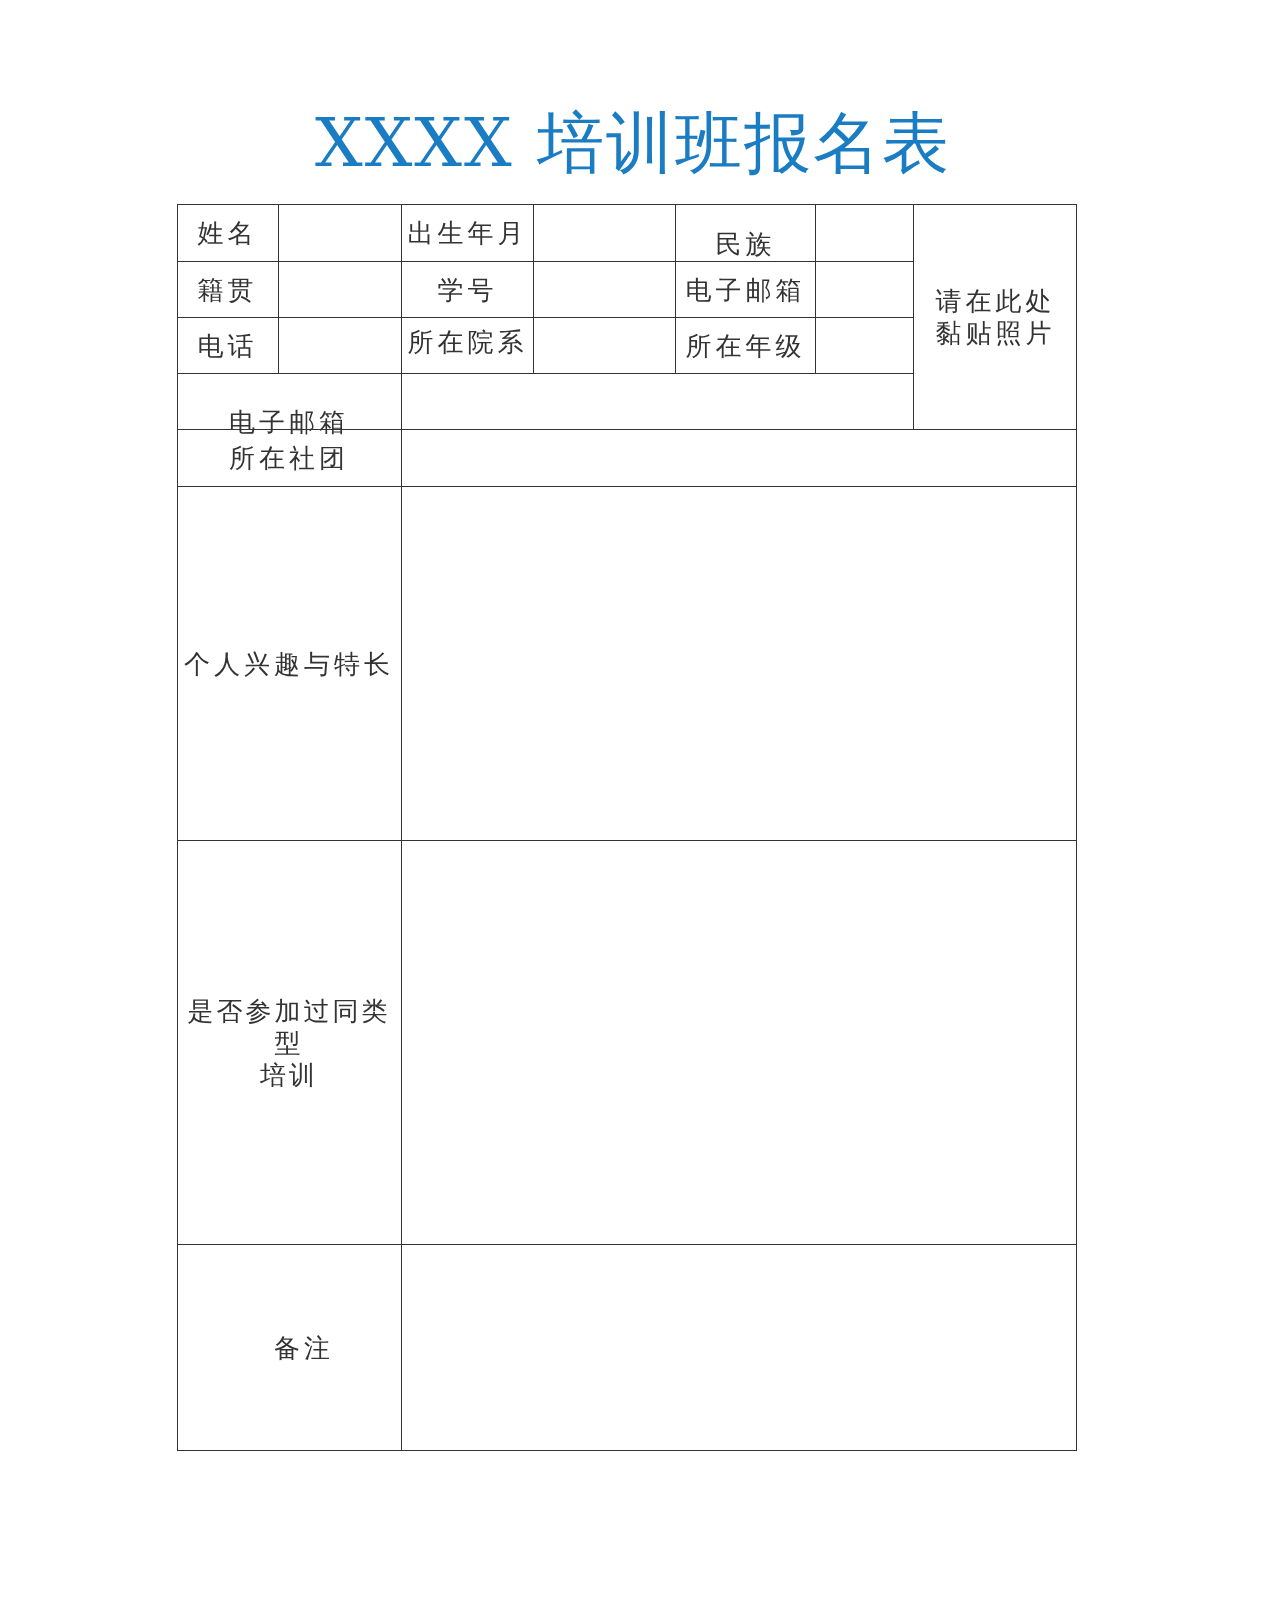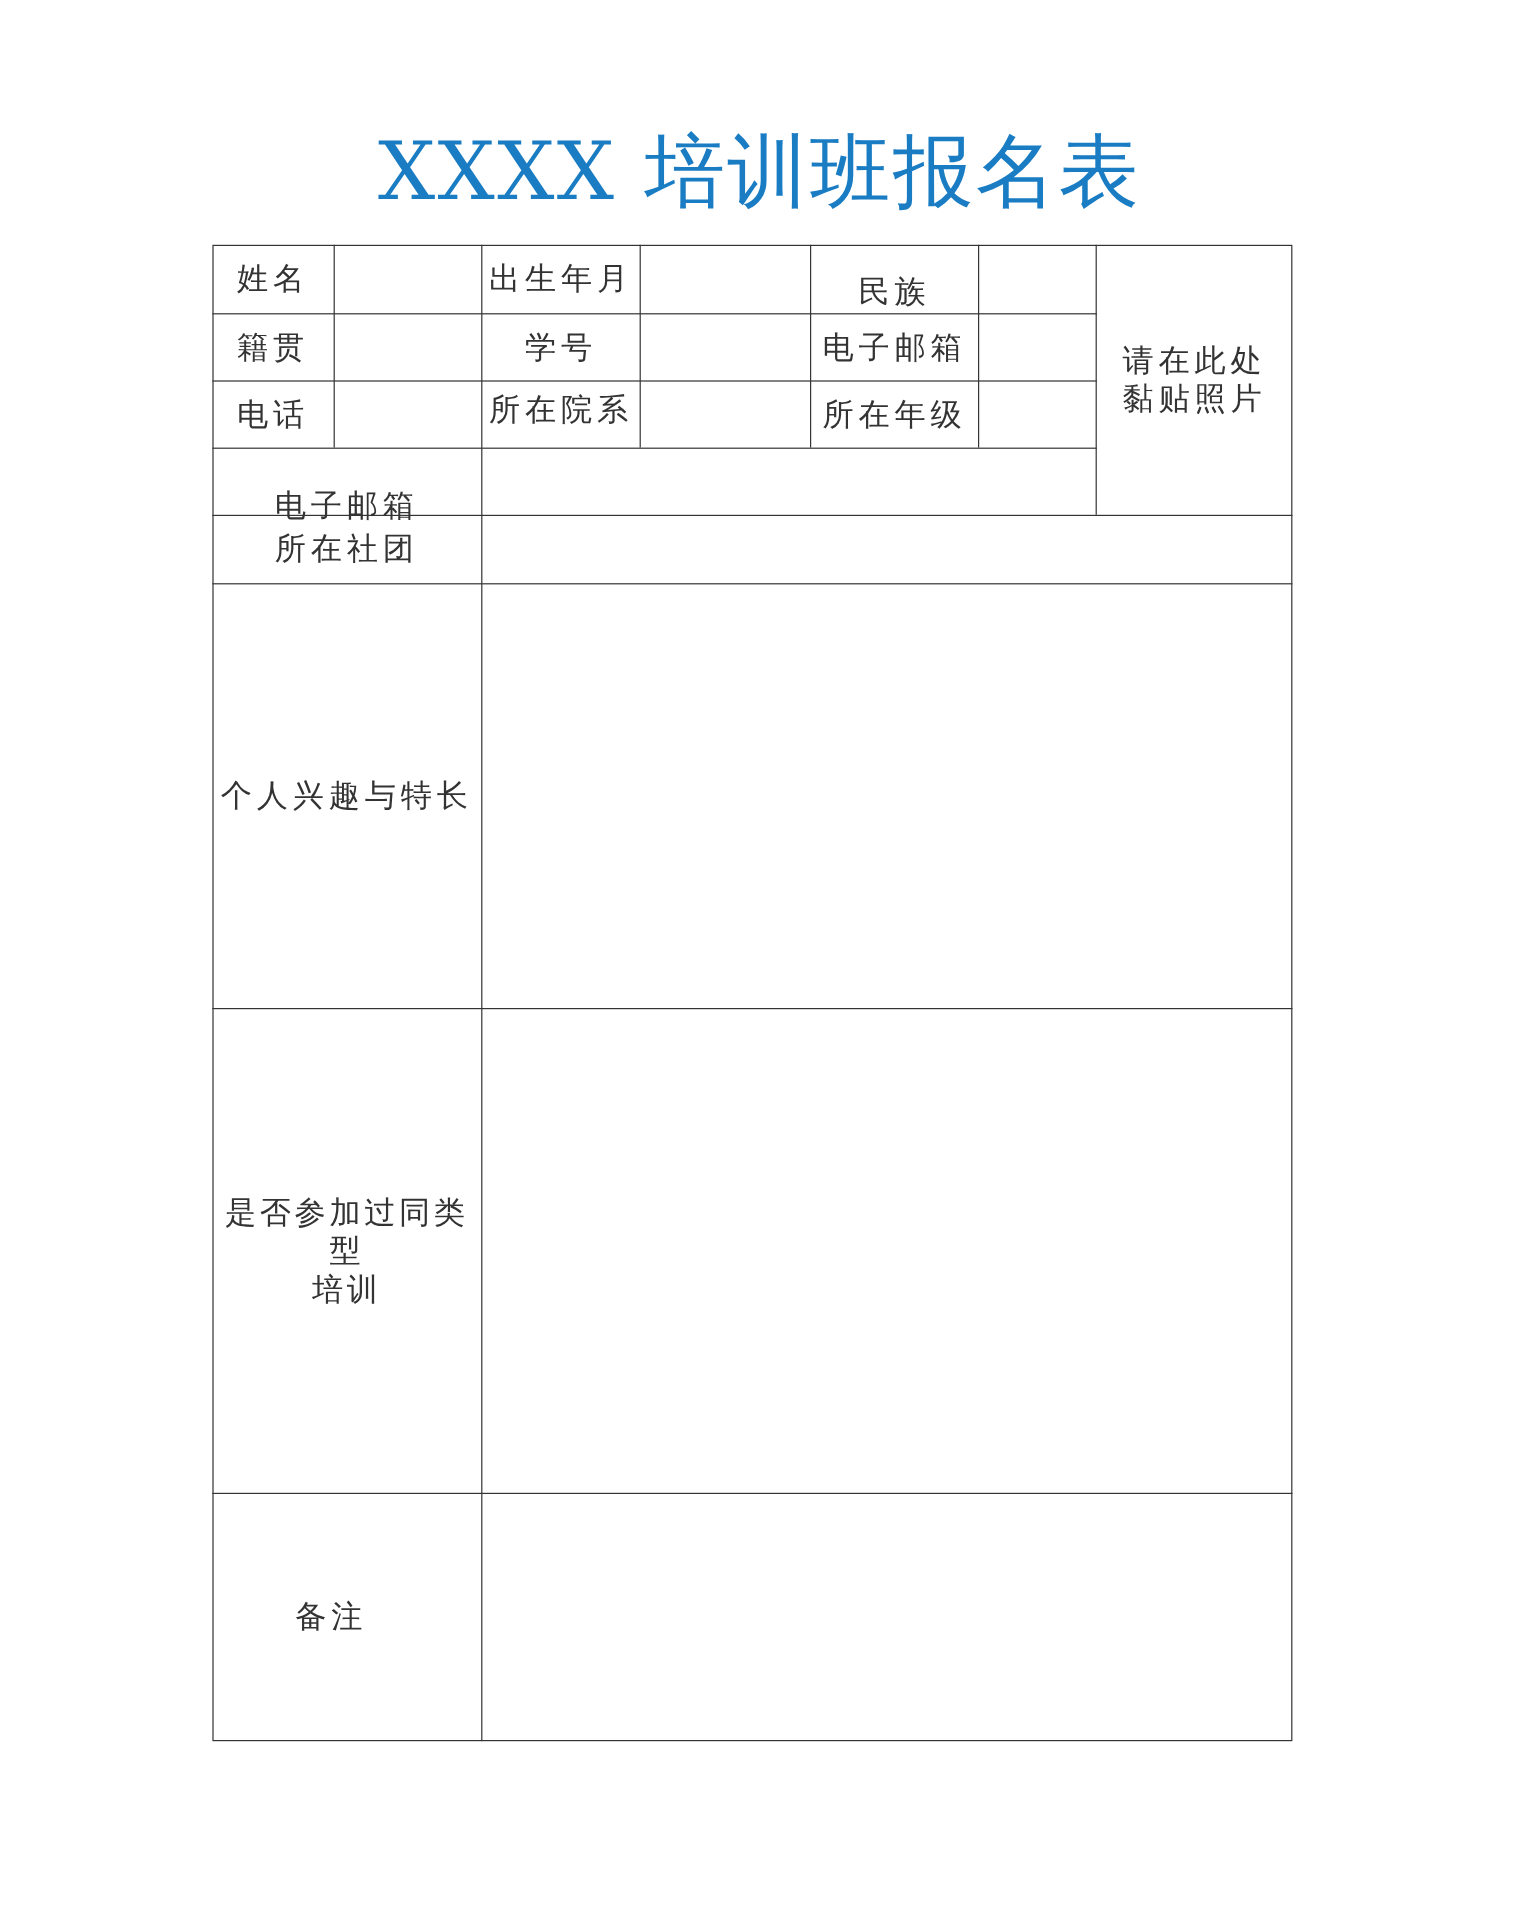--- a/index.html
+++ b/index.html
@@ -69,15 +69,15 @@
 
   <div class="cell" style="left:177px; top:487px; width:224px; height:353px;">个人兴趣与特长</div>
   <div class="cell input" style="left:402px; top:487px; width:675px; height:353px;"></div>
 
   <div class="cell" style="left:177px; top:841px; width:224px; height:403px; flex-direction:column; letter-spacing:3px;">
     <span>是否参加过同类型</span>
     <span>培训</span>
   </div>
   <div class="cell input" style="left:402px; top:841px; width:675px; height:403px;"></div>
 
-  <div class="cell" style="left:164px; top:1245px; width:224px; height:206px;">备注</div>
+  <div class="cell" style="left:192px; top:1245px; width:224px; height:206px;">备注</div>
   <div class="cell input" style="left:402px; top:1245px; width:675px; height:206px;"></div>
 </div>
 
 </body></html>

